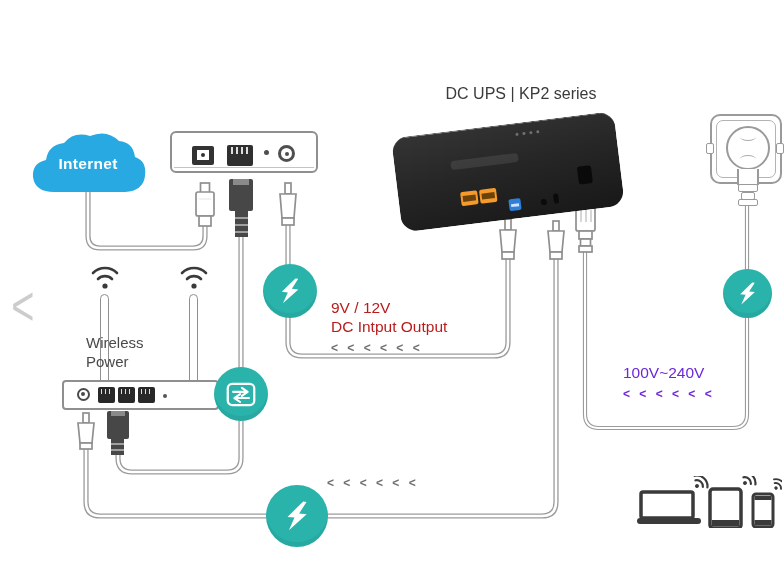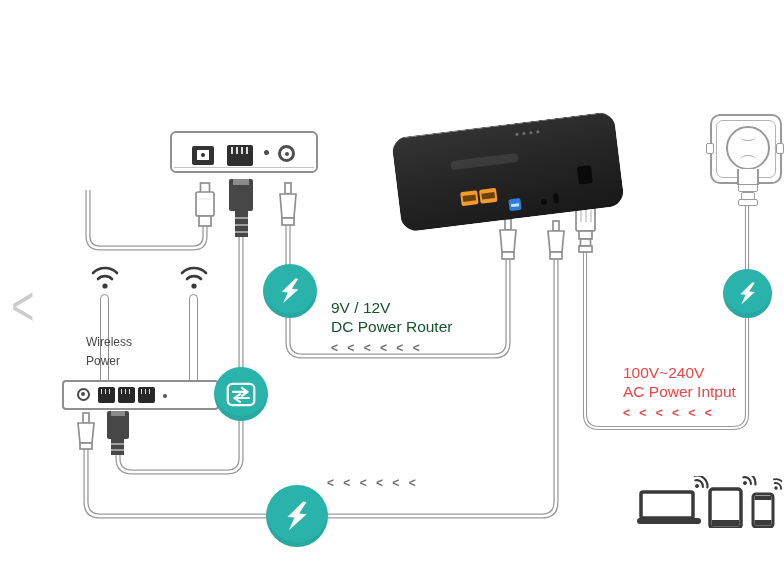--- a/index.html
+++ b/index.html
@@ -17,24 +17,24 @@
   .dplug{fill:#474747;stroke:none;}
   .pin{stroke:#e8e8e8;stroke-width:1.1;}
 
   
   .cloud{left:26px;top:128px;width:124px;height:72px;}
   .cloud span{position:absolute;left:0;top:27px;width:100%;text-align:center;
               color:#fff;font-weight:bold;font-size:15.5px;letter-spacing:.3px;}
 
   
   .title{color:#3b3b3b;font-size:16px;text-align:center;}
-  .callout span{display:block;font-size:15.5px;line-height:19px;color:#14532d;}
+  .callout span{display:block;font-size:15.5px;line-height:19px;color:#b91c1c;}
   .callout .chev{font-size:12px;font-weight:bold;letter-spacing:3px;color:#6f6f6f;margin-top:3px;}
-  .callout.orange span,.callout.orange .chev{color:#ef4444;}
-  .router-label span{display:block;font-size:12px;line-height:19px;color:#4a4a4a;}
+  .callout.orange span,.callout.orange .chev{color:#6d28d9;}
+  .router-label span{display:block;font-size:15px;line-height:19px;color:#4a4a4a;}
 
   
   .gpon{left:170px;top:131px;width:148px;height:42px;background:#fff;border:2px solid #8f8f8f;
         border-radius:6px;box-sizing:border-box;}
   .gpon .lip{position:absolute;left:2px;right:2px;bottom:3px;border-top:1.5px solid #c4c4c4;}
   .fiber-port{position:absolute;left:20px;top:13px;width:22px;height:19px;background:#333;border-radius:2px;}
   .fiber-port i{position:absolute;left:5px;top:4px;width:12px;height:10px;background:#fff;display:block;}
   .fiber-port i b{position:absolute;left:4px;top:3px;width:4px;height:4px;background:#333;border-radius:50%;display:block;}
   .eth-port{position:absolute;left:55px;top:12px;width:26px;height:21px;background:#2f2f2f;border-radius:2px;}
   .eth-port i{position:absolute;left:4px;top:2px;width:18px;height:7px;display:block;
@@ -179,37 +179,45 @@
       <rect class="dplug" x="107" y="411" width="22" height="28" rx="2"></rect>
       <rect x="111" y="411" width="14" height="5" fill="#8a8a8a"></rect>
       <rect class="dplug" x="111" y="439" width="13" height="16"></rect>
       <line class="pin" x1="111" y1="444" x2="124" y2="444"></line>
       <line class="pin" x1="111" y1="450" x2="124" y2="450"></line>
     </g>
   </svg>
 
   <div class="abs carousel">&lt;</div>
 
+  <div class="abs cloud">
+    <svg width="124" height="72" viewBox="0 0 124 72">
+      <path fill="#29a9e1" d="M 28,64 Q 9,64 7,49 Q 6,35 20,32 Q 22,17 38,15 Q 48,3 64,8 Q 81,1 93,13
+               Q 107,14 109,29 Q 121,33 119,48 Q 117,63 99,64 Z"></path>
+    </svg>
+    <span>Internet</span>
+  </div>
 
   <div class="abs gpon">
     <div class="lip"></div>
     <div class="fiber-port">
         <i>
           <b></b>
         </i>
       </div>
     <div class="eth-port">
         <i></i>
       </div>
     <div class="led-dot"></div>
     <div class="dc-jack">
         <i></i>
       </div>
   </div>
 
+  <div class="abs title" style="left:437px;top:85px;width:168px;">DC UPS | KP2 series</div>
   <div class="abs ups">
     <div class="body"></div>
     <div class="brand"></div>
     <div class="leds">
         <i></i>
         <i></i>
         <i></i>
         <i></i>
       </div>
     <div class="oport" style="left:62px;top:66px;">
@@ -293,26 +301,25 @@
     </svg>
   </div>
   <div class="abs badge" style="left:723px;top:269px;width:49px;height:49px;">
     <svg width="23" height="27" viewBox="0 0 32 36">
       <polygon points="21,2 6,20 13.5,20 9,34 26,15 18,15 24.5,2" fill="#fff" transform="rotate(6 16 18)"></polygon>
     </svg>
   </div>
 
   <div class="abs callout" style="left:331px;top:298px;">
     <span>9V / 12V</span>
-    <span>DC Power Router</span>
+    <span>DC Intput Output</span>
     <span class="chev">&lt; &lt; &lt; &lt; &lt; &lt;</span>
   </div>
   <div class="abs callout orange" style="left:623px;top:363px;">
     <span>100V~240V</span>
-    <span>AC Power Intput</span>
     <span class="chev">&lt; &lt; &lt; &lt; &lt; &lt;</span>
   </div>
   <div class="abs callout" style="left:327px;top:471px;">
     <span class="chev">&lt; &lt; &lt; &lt; &lt; &lt;</span>
   </div>
 
   <svg class="abs" style="left:626px;top:476px;" width="156" height="52" viewBox="0 0 156 52">
     <g>
       <rect x="15" y="16" width="52" height="26" rx="2" fill="#fff" stroke="#3a3a3a" stroke-width="3.5"></rect>
       <rect x="11" y="42" width="64" height="6" rx="3" fill="#3a3a3a"></rect>

